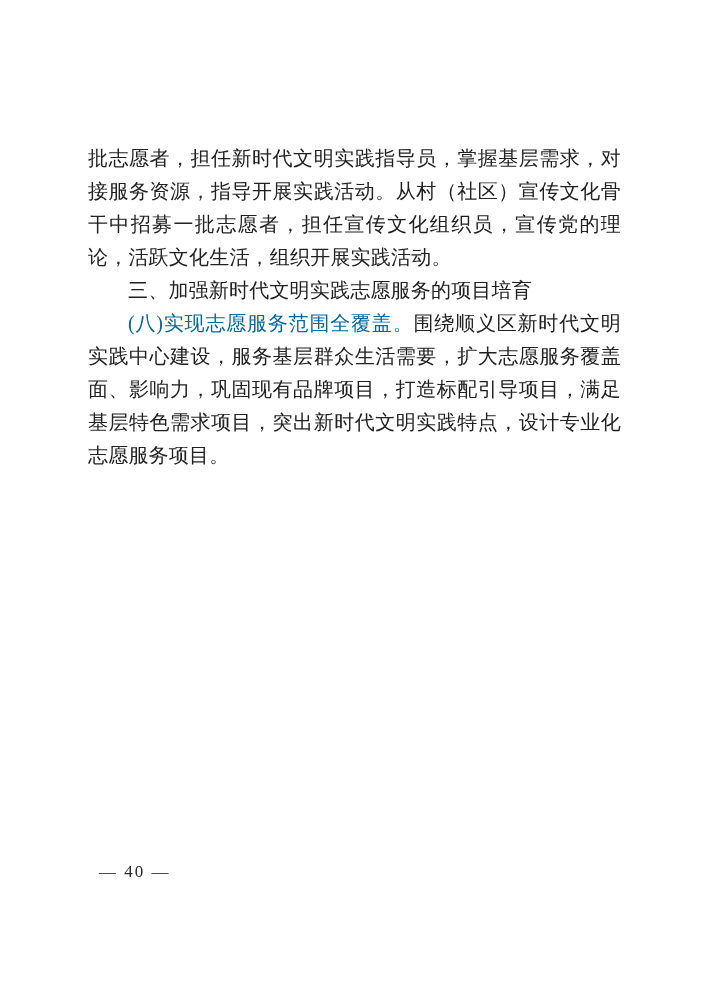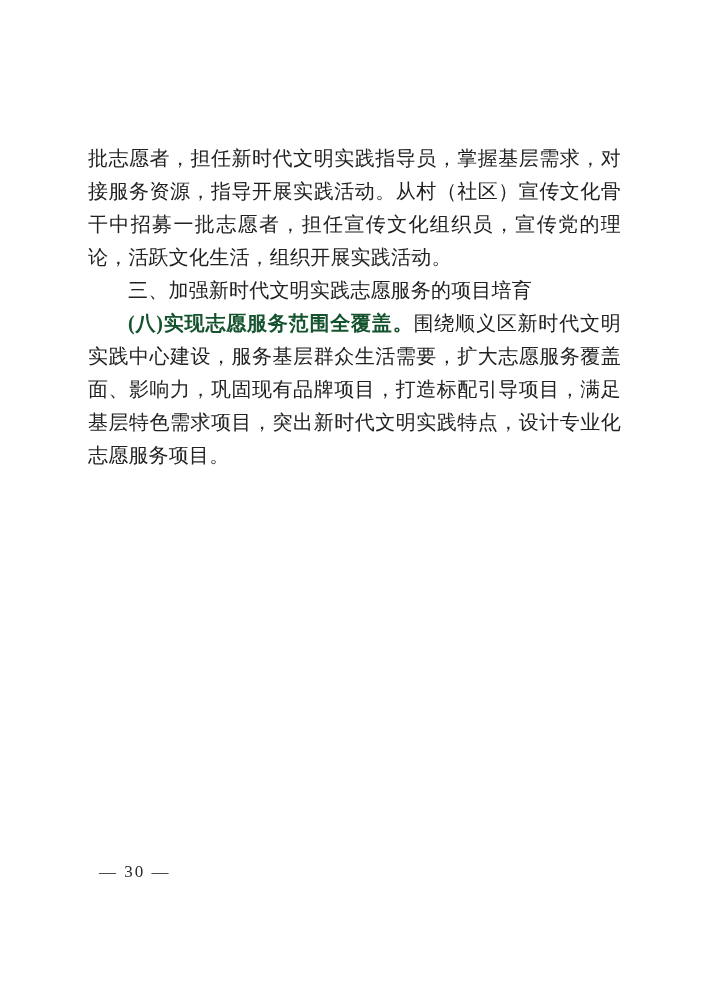--- a/index.html
+++ b/index.html
@@ -33,22 +33,22 @@
   }
   .indent {
     text-indent: 2em;
   }
   .section-heading {
     font-family: "Liberation Sans", sans-serif;
     font-weight: 400;
     color: #000000;
   }
   .lead {
-    font-weight: 700;
-    color: #14532d;
+    font-weight: 400;
+    color: #0369a1;
   }
   .page-number {
     position: absolute;
     left: 99px;
     top: 860px;
     font-size: 17px;
     line-height: 24px;
     color: #2b2b2b;
     letter-spacing: 2px;
     font-family: "Liberation Serif", serif;
@@ -64,14 +64,14 @@
 
     <p class="indent section-heading">三、加强新时代文明实践志愿服务的项目培育</p>
 
     <p class="indent"><span class="lead">(八)实现志愿服务范围全覆盖。</span><span>围绕顺义区新时代文明实践中心建设，服务基层群众生活需要，扩大志愿服务覆盖面、影响力，巩固现有品牌项目，打造标配引导项目，满足基层特色需求项目，突出新时代文明实践特点，设计专业化志愿服务项目。</span></p>
 
 
 
 
   </div>
 
-  <div class="page-number">— 30 —</div>
+  <div class="page-number">— 40 —</div>
 </div>
 
 </body></html>

